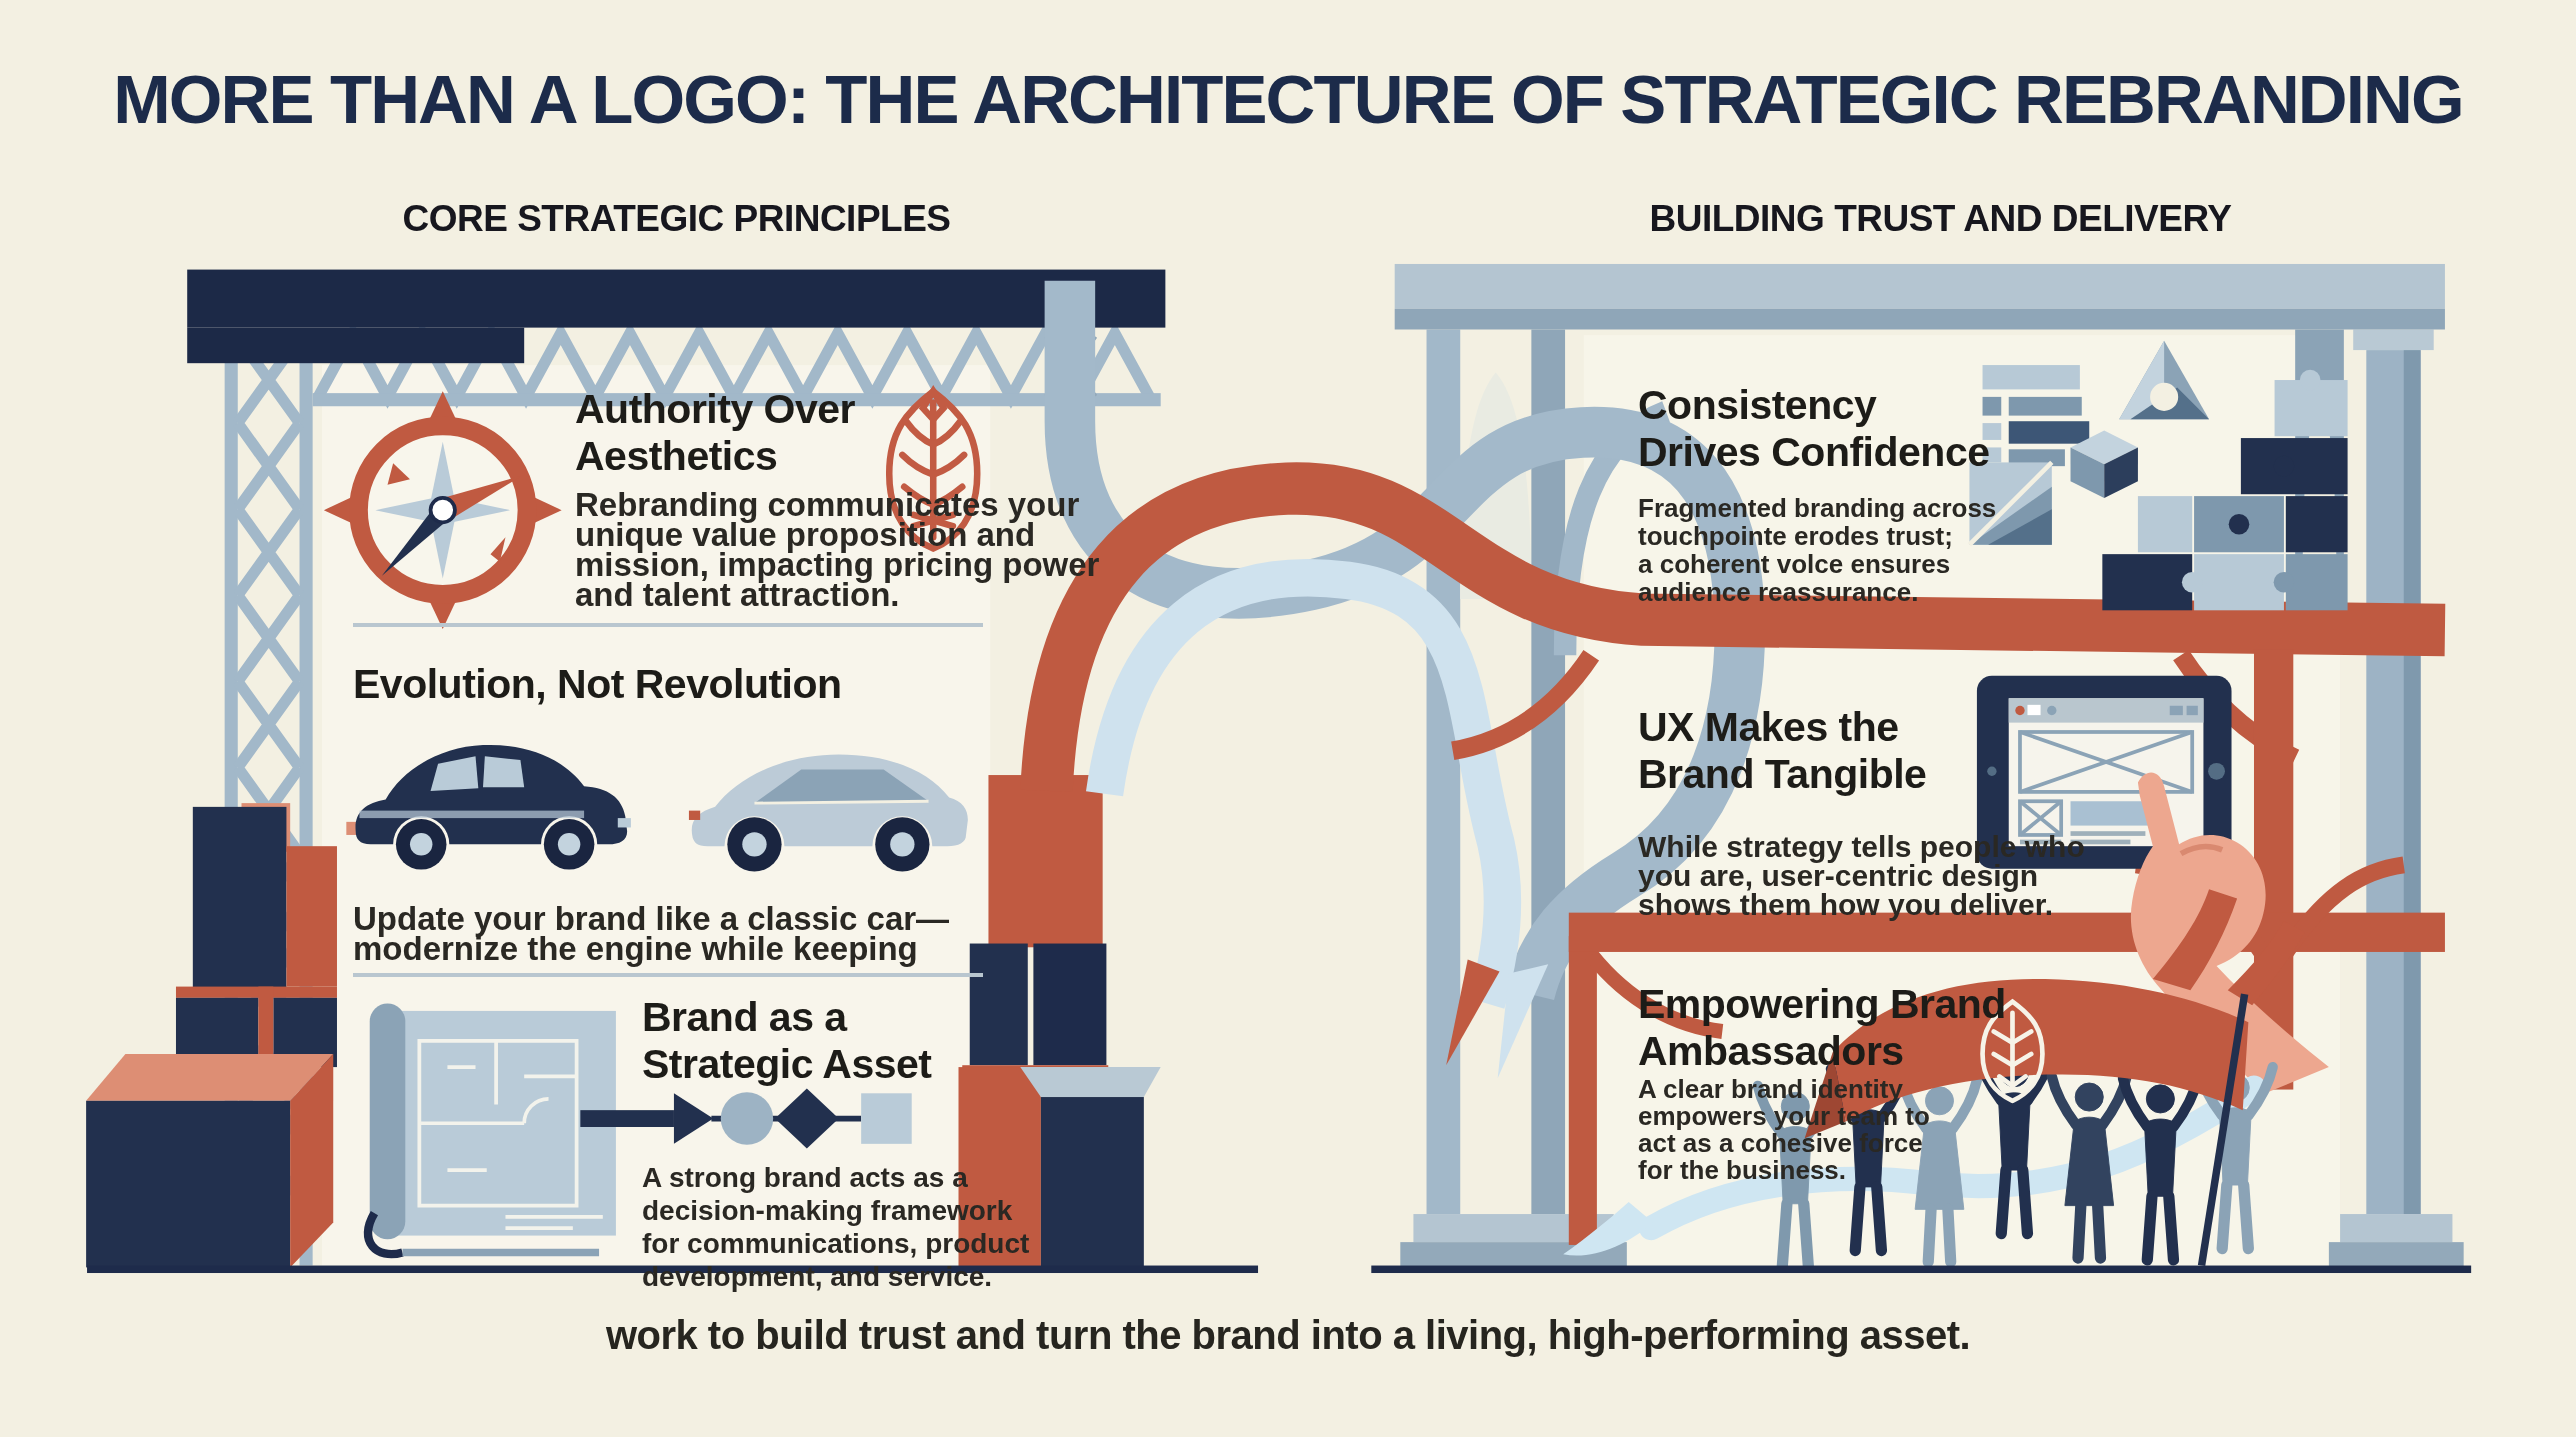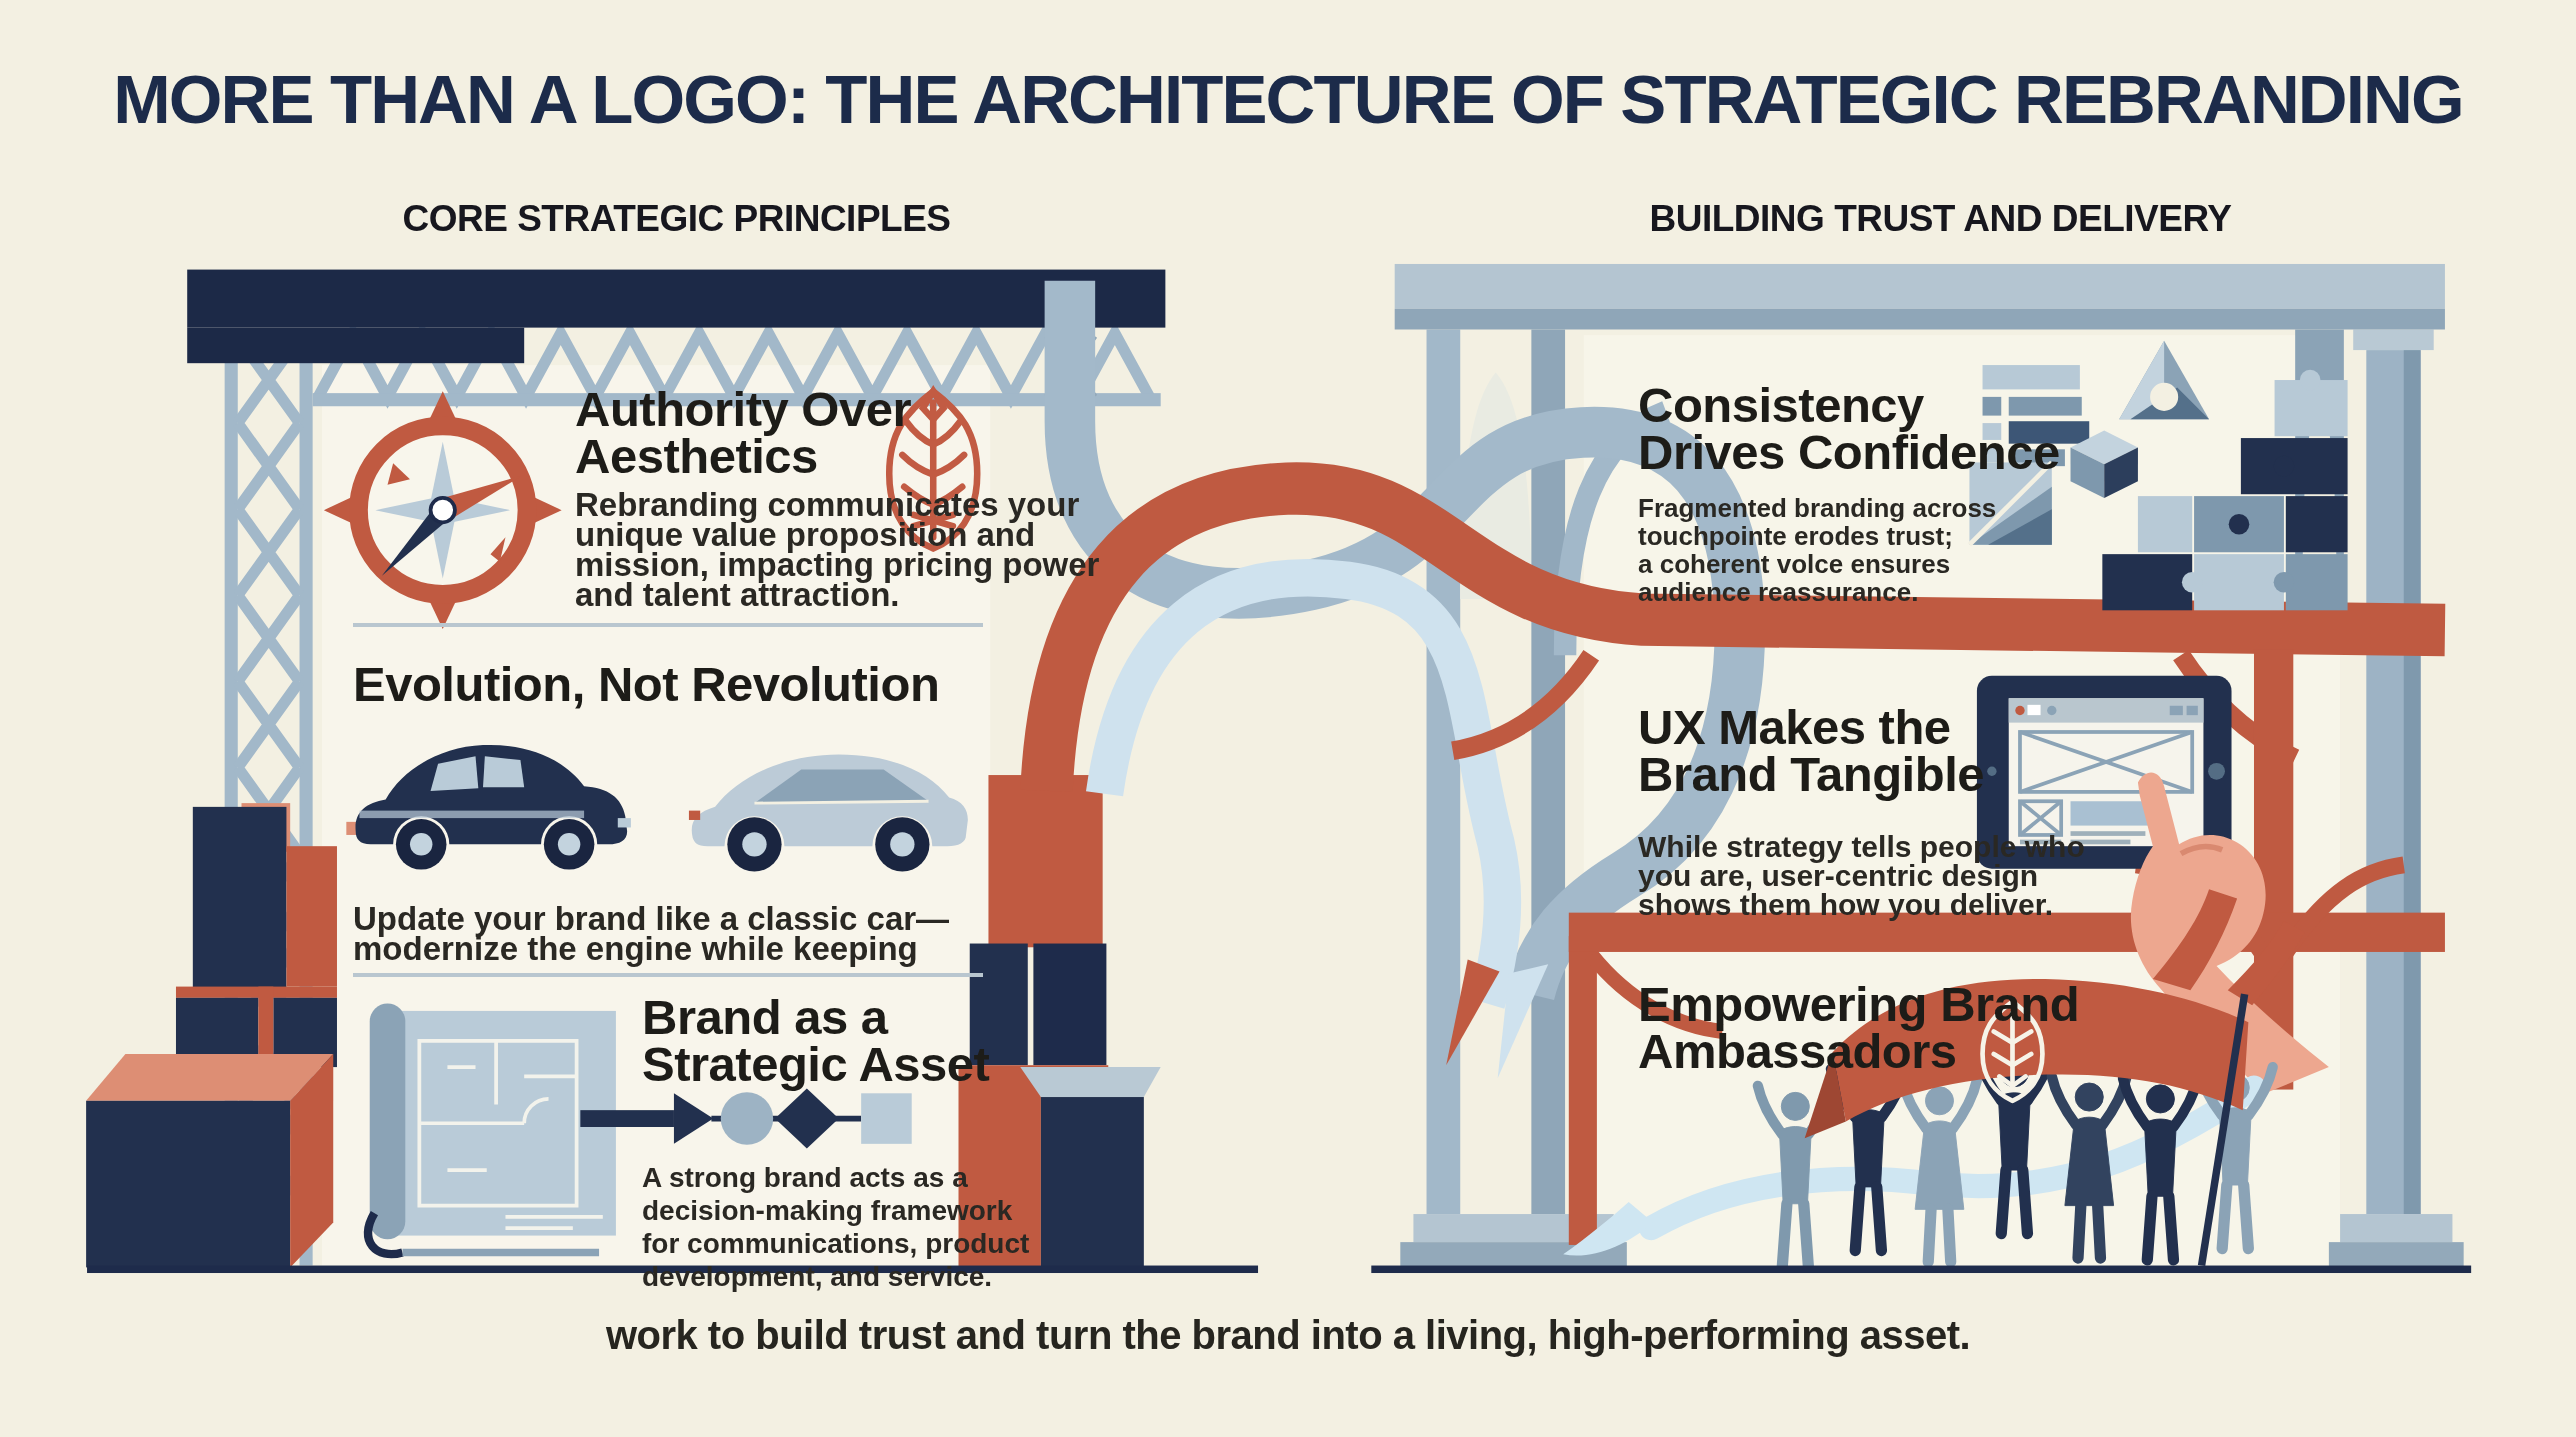--- a/index.html
+++ b/index.html
@@ -3,21 +3,21 @@
 <meta charset="utf-8">
 <style>
   html,body{margin:0;padding:0;background:#e8e5d8;}
   #canvas{position:relative;width:2576px;height:1438px;background:#f3f0e2;overflow:hidden;
           font-family:"Liberation Sans",sans-serif;}
   #art{position:absolute;inset:0;}
   .txt{position:absolute;color:#1d1c18;}
   .title{top:60px;left:0;width:2576px;text-align:center;font-size:69px;font-weight:700;
          letter-spacing:-1.9px;color:#1c2b4a;}
   .sec-h{font-size:37px;font-weight:700;letter-spacing:-0.5px;color:#17171e;text-align:center;width:655px;}
-  .card-h{font-size:49px;line-height:47px;font-weight:700;letter-spacing:-0.5px;color:#1d1c18;}
+  .card-h{font-size:41px;line-height:47px;font-weight:700;letter-spacing:-0.5px;color:#1d1c18;}
   .card-b{font-size:33px;line-height:30px;font-weight:700;color:#2a2823;}
   .bl{white-space:nowrap;}
   .center{text-align:left;}
   .divider{position:absolute;height:3.7px;background:#b9c6cf;}
   .footer{top:1309px;left:0;width:2576px;text-align:center;font-size:40px;line-height:53px;
           font-weight:600;color:#26251f;letter-spacing:-0.5px;}
 </style>
 </head>
 <body>
 
@@ -356,19 +356,25 @@
   <div class="txt card-b" style="top:832px;left:1638px;font-size:30px;line-height:29px;">
     <div class="bl">While strategy tells people who</div>
     <div class="bl">you are, user-centric design</div>
     <div class="bl">shows them how you deliver.</div>
   </div>
 
   <div class="txt card-h" style="top:981px;left:1638px;">
     <div class="bl">Empowering Brand</div>
     <div class="bl">Ambassadors</div>
   </div>
+  <div class="txt card-b" style="top:1076px;left:1638px;font-size:26px;line-height:27px;">
+    <div class="bl">A clear brand identity</div>
+    <div class="bl">empowers your team to</div>
+    <div class="bl">act as a cohesive force</div>
+    <div class="bl">for the business.</div>
+  </div>
 
   <div class="txt footer">
     <div>work to build trust and turn the brand into a living, high-performing asset.</div>
   </div>
 
 </div>
 
 
 </body></html>

